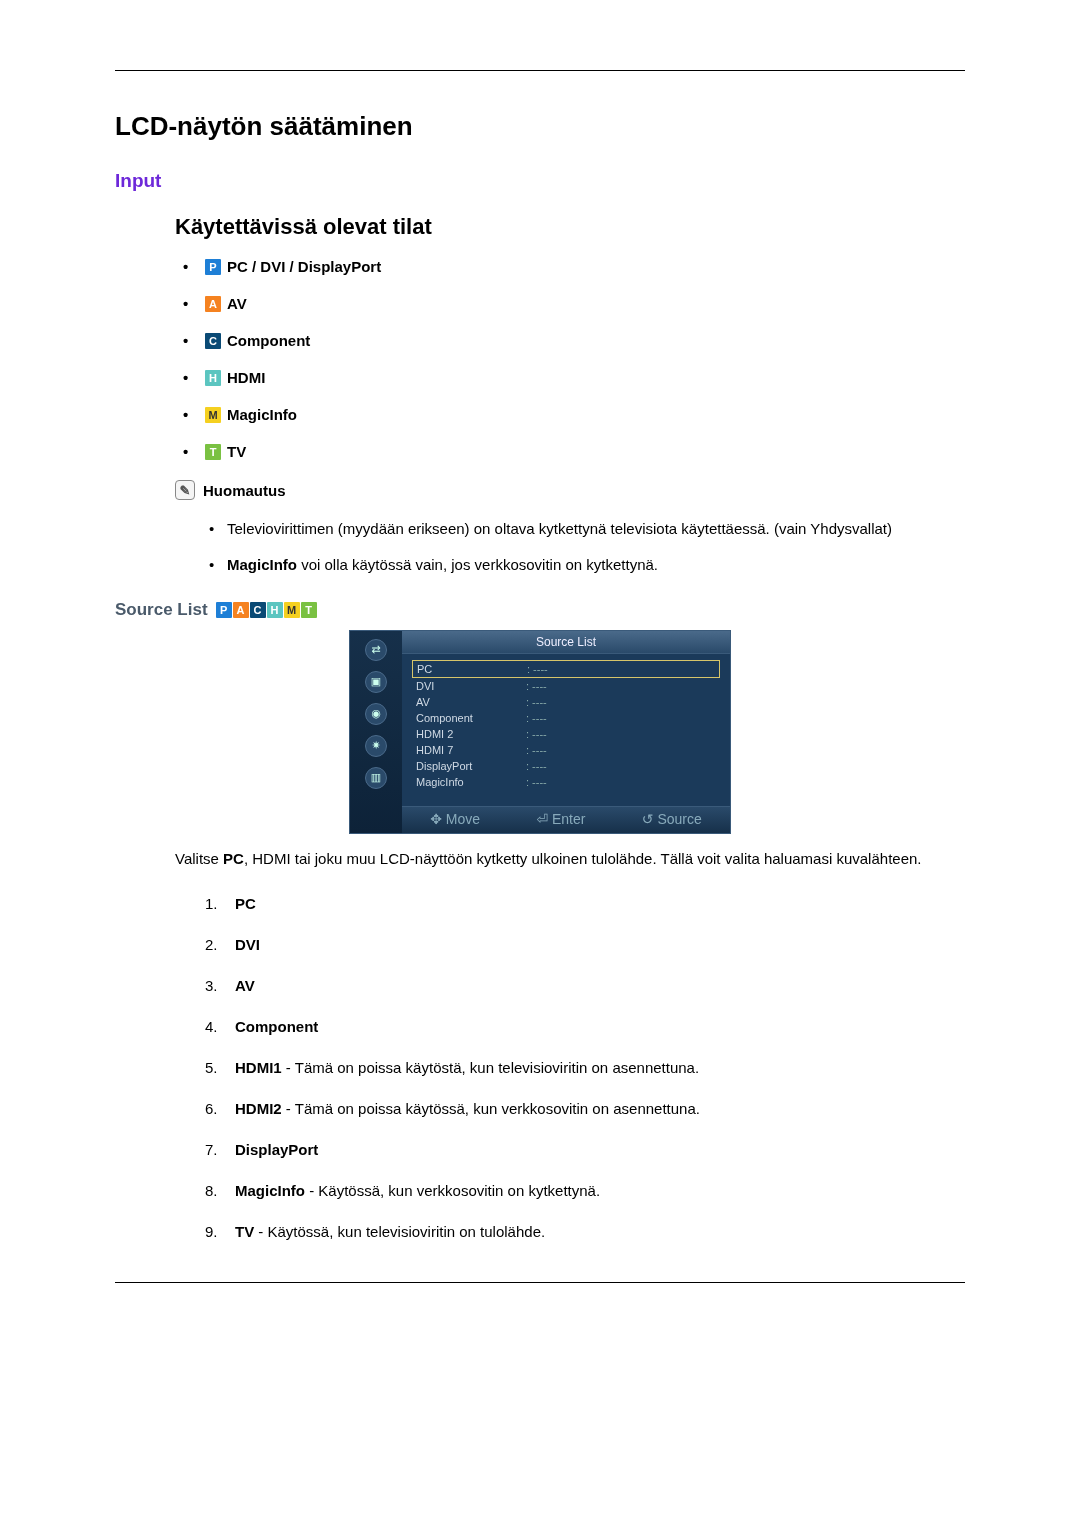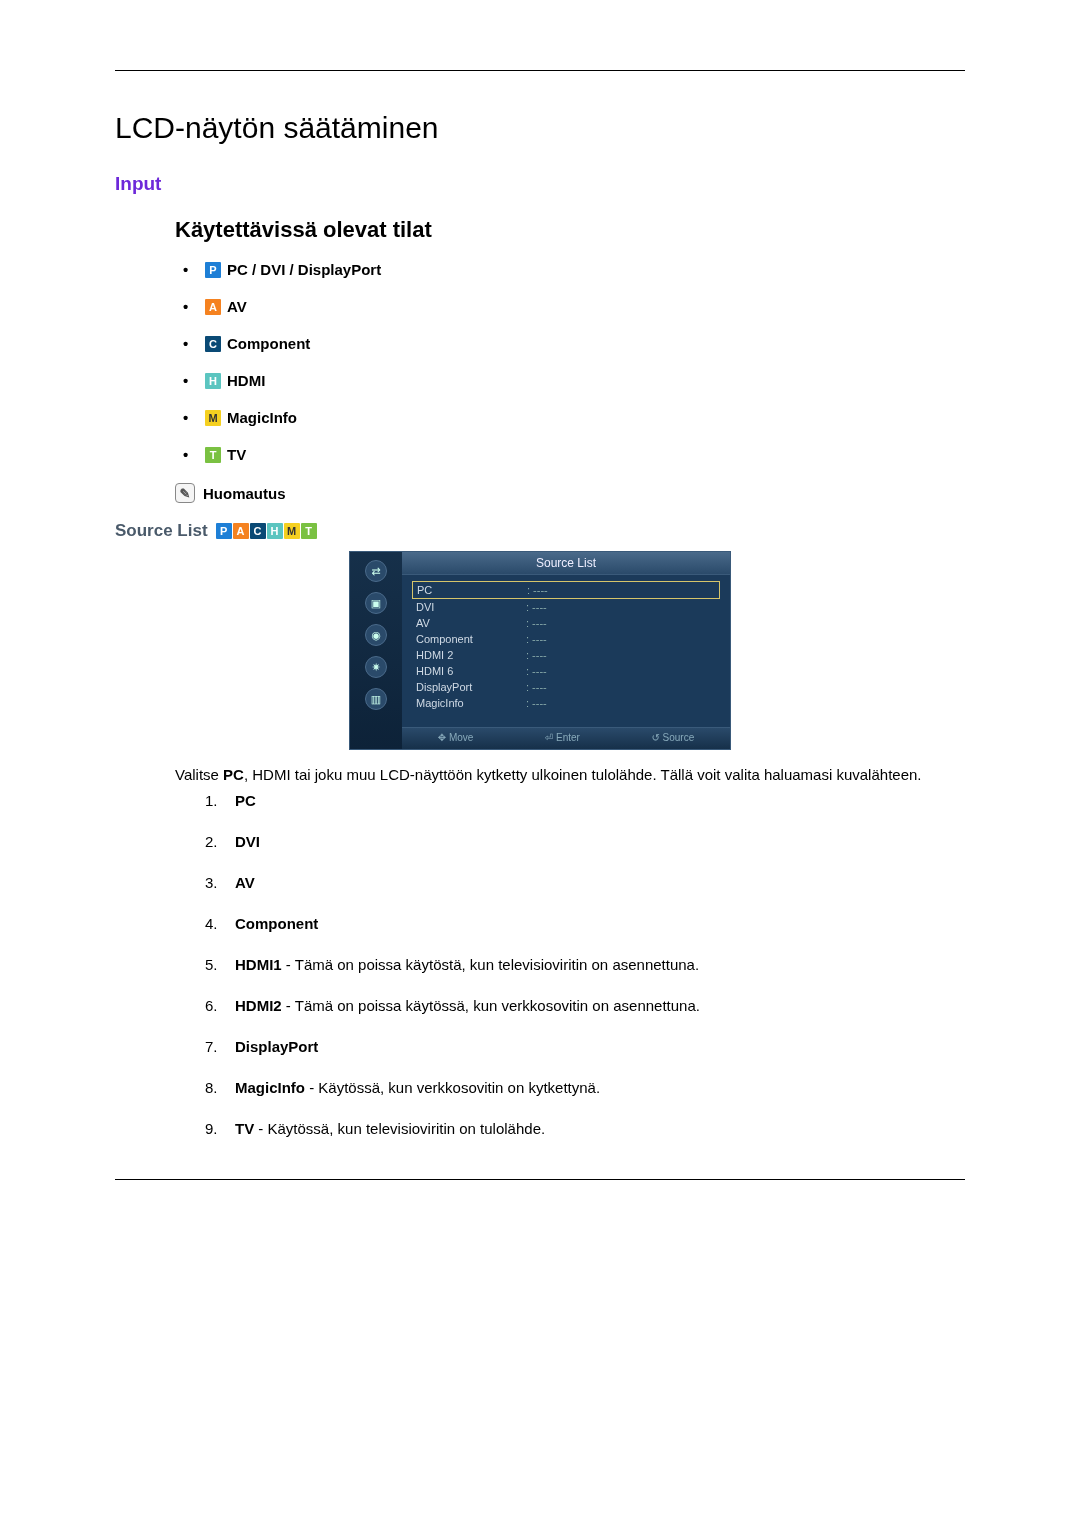--- a/index.html
+++ b/index.html
@@ -17,22 +17,22 @@
     border: none;
     border-top: 1.5px solid #000;
     margin-bottom: 40px;
   }
   .hr-bottom {
     border: none;
     border-top: 1.5px solid #000;
     margin-top: 40px;
   }
   h1 {
-    font-size: 30px;
-    font-weight: normal;
+    font-size: 26px;
+    font-weight: bold;
     margin-bottom: 28px;
   }
   h2 {
     font-size: 19px;
     font-weight: bold;
     color: #6d28d9;
     margin-bottom: 22px;
   }
   h3 {
     font-size: 22px;
@@ -184,30 +184,30 @@
   .osd-row .olabel { width: 110px; }
   .osd-row .oval { color:#8aa; }
   .osd-row.sel {
     border: 1px solid #d6c56a;
   }
   .osd-footer {
     background: linear-gradient(#2a4a6a,#16304a);
     display:flex;
     justify-content: space-around;
     padding: 4px 0 6px 0;
-    font-size: 10px;
+    font-size: 14px;
     color:#8ab;
     border-top:1px solid #3a5a7a;
   }
   .desc {
     margin-left: 60px;
     font-size: 15px;
     line-height: 1.45;
     text-align: justify;
-    margin-bottom: 4px;
+    margin-bottom: 24px;
   }
   ol.source-ol {
     margin-left: 90px;
     list-style: none;
     counter-reset: item;
   }
   ol.source-ol li {
     counter-increment: item;
     position: relative;
     padding-left: 30px;
@@ -259,20 +259,26 @@
       <span class="icon-badge badge-T">T</span>
       <span>TV</span>
     </li>
   </ul>
 
   <div class="note-row">
     <span class="note-icon">✎</span>
     <span>Huomautus</span>
   </div>
 
+  <ul class="note-list">
+    <li>Televiovirittimen (myydään erikseen) on oltava kytkettynä televisiota käytettäessä. (vain Yhdysvallat)</li>
+    <li>
+      <span class="bold">MagicInfo</span><span> voi olla käytössä vain, jos verkkosovitin on kytkettynä.</span>
+    </li>
+  </ul>
 
   <h4 class="source-list">
     <span>Source List</span>
     <span class="badges-row">
       <span class="icon-badge badge-P">P</span>
       <span class="icon-badge badge-A">A</span>
       <span class="icon-badge badge-C">C</span>
       <span class="icon-badge badge-H">H</span>
       <span class="icon-badge badge-M">M</span>
       <span class="icon-badge badge-T">T</span>
@@ -305,21 +311,21 @@
           </div>
           <div class="osd-row">
             <span class="olabel">Component</span>
             <span class="oval">: ----</span>
           </div>
           <div class="osd-row">
             <span class="olabel">HDMI 2</span>
             <span class="oval">: ----</span>
           </div>
           <div class="osd-row">
-            <span class="olabel">HDMI 6</span>
+            <span class="olabel">HDMI 7</span>
             <span class="oval">: ----</span>
           </div>
           <div class="osd-row">
             <span class="olabel">DisplayPort</span>
             <span class="oval">: ----</span>
           </div>
           <div class="osd-row">
             <span class="olabel">MagicInfo</span>
             <span class="oval">: ----</span>
           </div>

